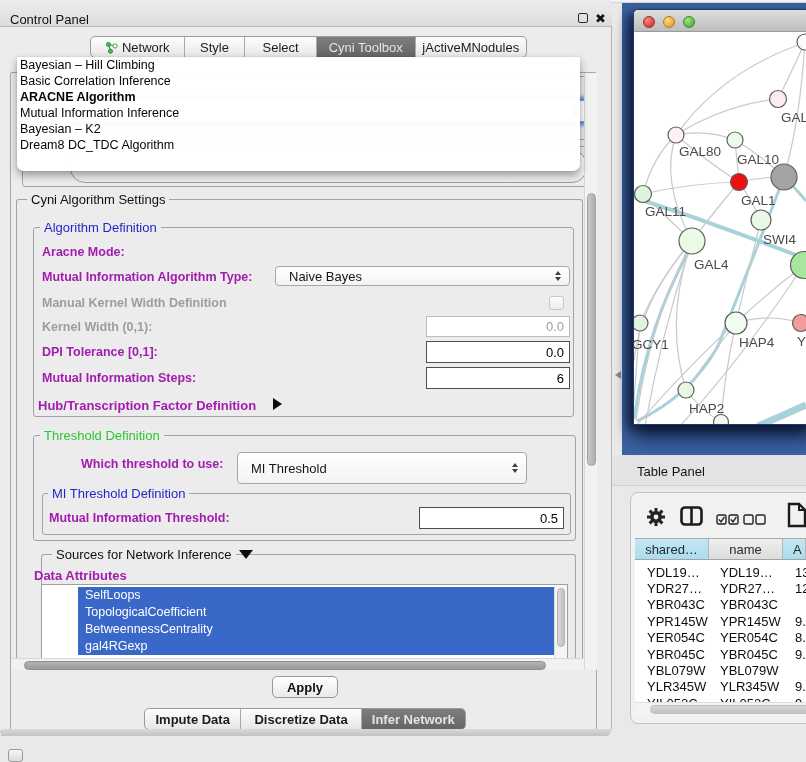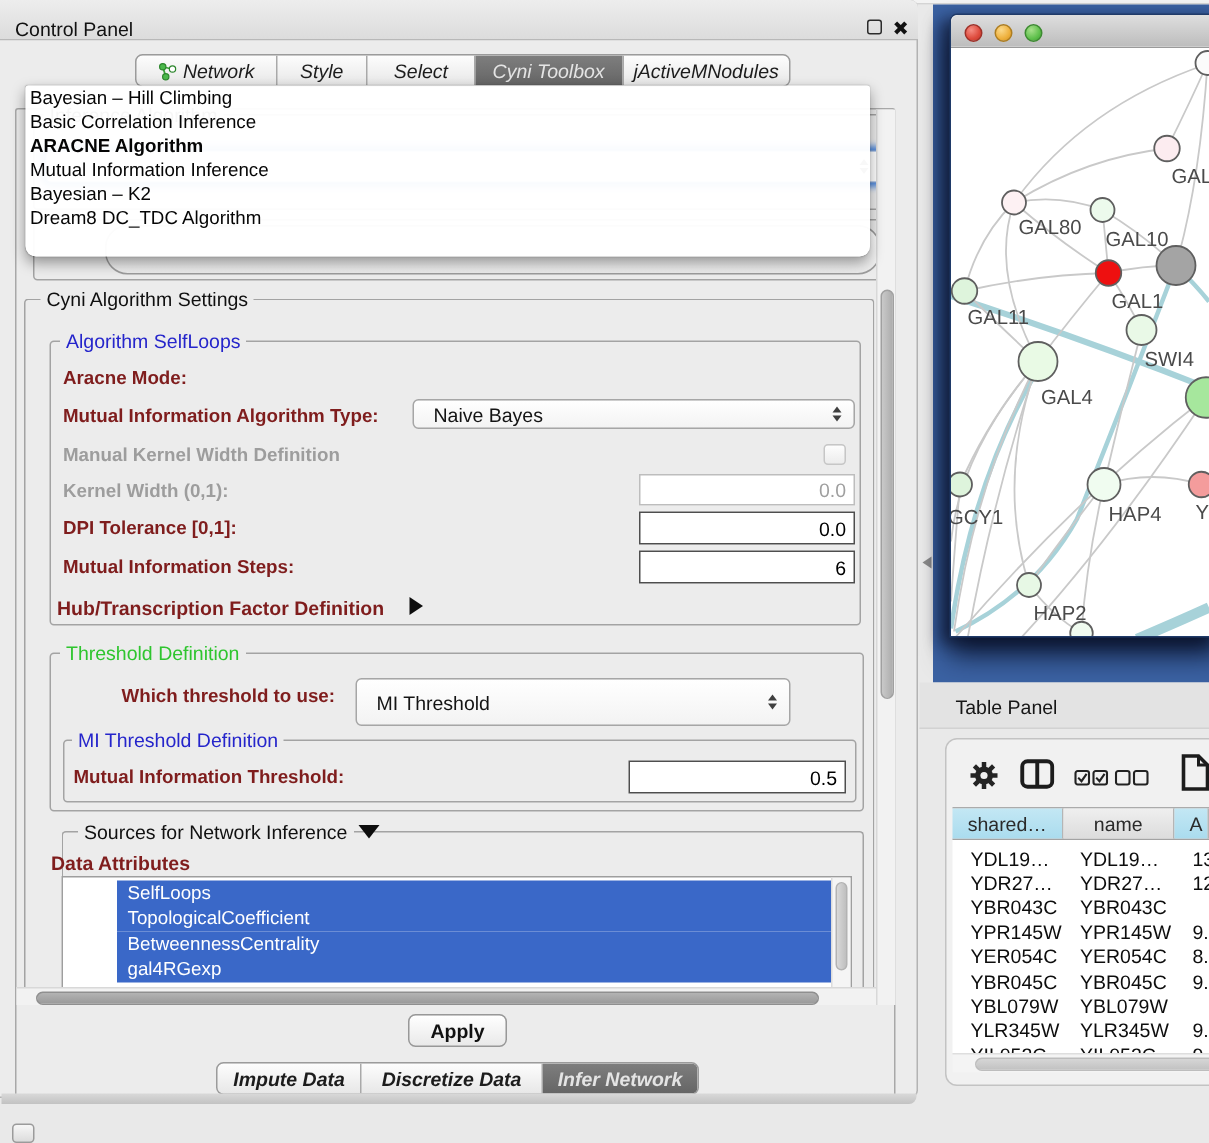--- a/index.html
+++ b/index.html
@@ -14,37 +14,37 @@
   .cp-titlebar { left:0; top:5; width:612px; height:27px;
     background:linear-gradient(#ededed,#dcdcdc); border-bottom:1px solid #b8b8b8; border-radius:0 5px 0 0; }
   .cp-title { left:10px; top:12px; font-size:13px; color:#111; }
   .float-icon { left:578px; top:13px; width:10px; height:10px; border:1.6px solid #2b2b2b; border-radius:2px; }
   .close-icon { left:595px; top:11px; font-size:13px; font-weight:bold; color:#111; }
 
   
   .seg-bar { display:flex; height:22px; border:1px solid #9b9b9b; border-radius:5px; overflow:hidden;
     background:linear-gradient(#fdfdfd,#e7e7e7); }
   .seg { display:flex; align-items:center; justify-content:center; gap:4px;
-    font-size:13px; color:#1c1c1c; border-right:1px solid #a9a9a9;font-style:italic; }
+    font-size:13px; color:#1c1c1c; border-right:1px solid #a9a9a9; }
   .seg:last-child { border-right:none; }
   .seg.sel { background:linear-gradient(#7e7e7e,#656565); color:#e4e4e4; }
   .bottom-tabs .seg { font-weight:600; }
 
   
   .content-panel { left:10px; top:72px; width:587px; height:661px;
     border:1px solid #a8a8a8; border-radius:2px; background:#ececec; }
 
   
   .group { position:absolute; border:1px solid #a3a3a3; border-radius:3px; }
   .group.noedge-bottom { border-bottom:none; border-radius:3px 3px 0 0; }
   .gtitle { position:absolute; top:-8px; background:#ececec; padding:0 4px; font-size:13px; color:#101010; white-space:nowrap; }
   .gtitle.blue { color:#2525cb; }
   .gtitle.green { color:#2fc52f; }
 
-  .lbl { position:absolute; font-size:12.5px; font-weight:bold; color:#7f1d1d; white-space:nowrap; }
+  .lbl { position:absolute; font-size:12.5px; font-weight:bold; color:#a21caf; white-space:nowrap; }
   .lbl.dis { color:#9d9d9d; }
 
   .combo { position:absolute; background:linear-gradient(#ffffff,#f3f3f3); border:1px solid #a6a6a6;
     border-radius:4px; font-size:13px; color:#141414; display:flex; align-items:center; padding-left:13px; }
   .spin { position:absolute; right:7px; top:50%; margin-top:-6px; width:8px; height:12px; }
   .spin:before, .spin:after { content:""; position:absolute; left:0.5px; border-left:3.5px solid transparent; border-right:3.5px solid transparent; }
   .spin:before { top:1px; border-bottom:4.5px solid #3f3f3f; }
   .spin:after { bottom:1px; border-top:4.5px solid #3f3f3f; }
 
   .tfield { position:absolute; background:#fff; border:1px solid #4e4e4e; font-size:13px; color:#000;
@@ -173,21 +173,21 @@
     <span class="spin"></span>
   </div>
   <div class="abs group" style="left:22px; top:146px; width:572px; height:41px;"></div>
   <div class="abs ghost-combo2"></div>
 
   <div class="abs group noedge-bottom" style="left:16px; top:199px; width:567px; height:459px;">
     <span class="gtitle" style="left:10px;">Cyni Algorithm Settings</span>
   </div>
 
   <div class="abs group" style="left:33px; top:227px; width:541px; height:190px;">
-    <span class="gtitle blue" style="left:6px;">Algorithm SelfLoops</span>
+    <span class="gtitle blue" style="left:6px;">Algorithm Definition</span>
   </div>
 
   <div class="abs lbl" style="left:42px; top:245px;">Aracne Mode:</div>
 
   <div class="abs lbl" style="left:42px; top:270px;">Mutual Information Algorithm Type:</div>
   <div class="abs combo" style="left:275px; top:266px; width:295px; height:20px;">
     <span>Naive Bayes</span>
     <span class="spin"></span>
   </div>
 

